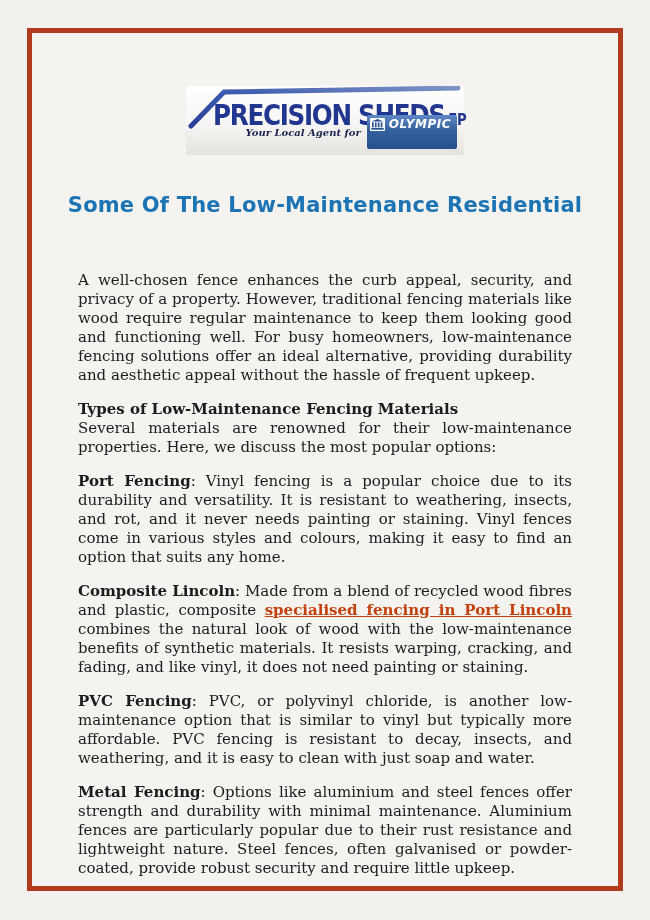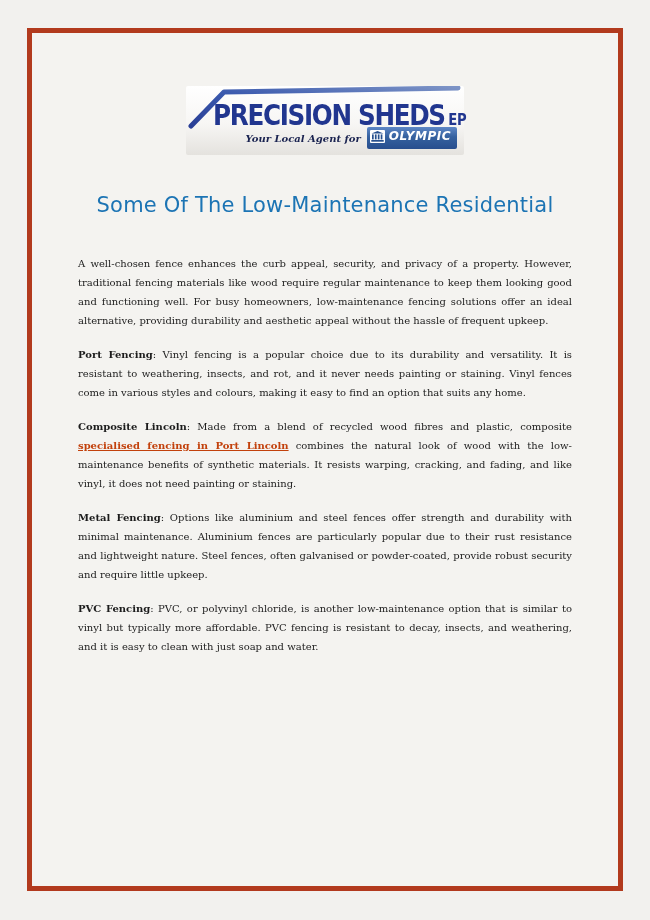--- a/index.html
+++ b/index.html
@@ -54,47 +54,47 @@
   }
   .agent-tagline{
     font-family:"DejaVu Serif",serif;
     font-style:italic;font-weight:bold;
     font-size:10px;color:#1A2350;
   }
   .olympic-badge{
     display:inline-flex;align-items:center;gap:4px;
     background:linear-gradient(180deg,#5E87C6 0%,#35619F 45%,#274E8E 100%);
     border-radius:2px;
-    padding:2px 6px 6px 3px;
+    padding:2px 6px 18px 3px;
     justify-content:space-between;
   }
   .temple-chip{
     display:inline-flex;align-items:center;justify-content:center;
     background:#ffffff;border-radius:1px;padding:1px;
   }
   .olympic-label{
     font-family:"DejaVu Sans",sans-serif;
     font-weight:bold;font-style:italic;
     font-size:12px;color:#ffffff;
     letter-spacing:0.5px;
   }
   
   .doc-title{
     position:absolute;left:0;top:188px;width:100%;
     margin:0;text-align:center;
     font-family:"DejaVu Sans",sans-serif;
-    font-weight:normal;
+    font-weight:bold;
     font-size:21px;line-height:34px;
     color:#1C74B4;
     letter-spacing:0.2px;
   }
   
   .content{
-    position:absolute;left:78px;top:254px;width:494px;
-    font-size:10px;line-height:19px;
+    position:absolute;left:78px;top:271px;width:494px;
+    font-size:15px;line-height:19px;
     color:#1C1C1C;
     text-align:justify;
   }
   .para{margin:0 0 15px 0;}
   .para:last-child{margin-bottom:0;}
   .block-lead{display:block;font-weight:bold;}
   .inline-lead{font-weight:bold;}
   .doc-link{
     color:#c2410c;
     font-weight:bold;
@@ -142,30 +142,33 @@
 </div>
 
 <h1 class="doc-title">
   <span>Some Of The Low-Maintenance Residential</span><br>
 </h1>
 
 <div class="content">
 
   <p class="para"><span>A well-chosen fence enhances the curb appeal, security, and privacy of a property. However, traditional fencing materials like wood require regular maintenance to keep them looking good and functioning well. For busy homeowners, low-maintenance fencing solutions offer an ideal alternative, providing durability and aesthetic appeal without the hassle of frequent upkeep.</span></p>
 
+  <p class="para">
+    <span class="block-lead">Types of Low-Maintenance Fencing Materials</span><span>Several materials are renowned for their low-maintenance properties. Here, we discuss the most popular options:</span>
+  </p>
 
   <p class="para">
     <span class="inline-lead">Port Fencing</span><span>: Vinyl fencing is a popular choice due to its durability and versatility. It is resistant to weathering, insects, and rot, and it never needs painting or staining. Vinyl fences come in various styles and colours, making it easy to find an option that suits any home.</span>
   </p>
 
   <p class="para">
     <span class="inline-lead">Composite Lincoln</span><span>: Made from a blend of recycled wood fibres and plastic, composite </span><a class="doc-link">specialised fencing in Port Lincoln</a><span> combines the natural look of wood with the low-maintenance benefits of synthetic materials. It resists warping, cracking, and fading, and like vinyl, it does not need painting or staining.</span>
   </p>
 
   <p class="para">
-    <span class="inline-lead">Metal Fencing</span><span>: Options like aluminium and steel fences offer strength and durability with minimal maintenance. Aluminium fences are particularly popular due to their rust resistance and lightweight nature. Steel fences, often galvanised or powder-coated, provide robust security and require little upkeep.</span>
+    <span class="inline-lead">PVC Fencing</span><span>: PVC, or polyvinyl chloride, is another low-maintenance option that is similar to vinyl but typically more affordable. PVC fencing is resistant to decay, insects, and weathering, and it is easy to clean with just soap and water.</span>
   </p>
 
   <p class="para">
-    <span class="inline-lead">PVC Fencing</span><span>: PVC, or polyvinyl chloride, is another low-maintenance option that is similar to vinyl but typically more affordable. PVC fencing is resistant to decay, insects, and weathering, and it is easy to clean with just soap and water.</span>
+    <span class="inline-lead">Metal Fencing</span><span>: Options like aluminium and steel fences offer strength and durability with minimal maintenance. Aluminium fences are particularly popular due to their rust resistance and lightweight nature. Steel fences, often galvanised or powder-coated, provide robust security and require little upkeep.</span>
   </p>
 
 </div>
 
 </body></html>

